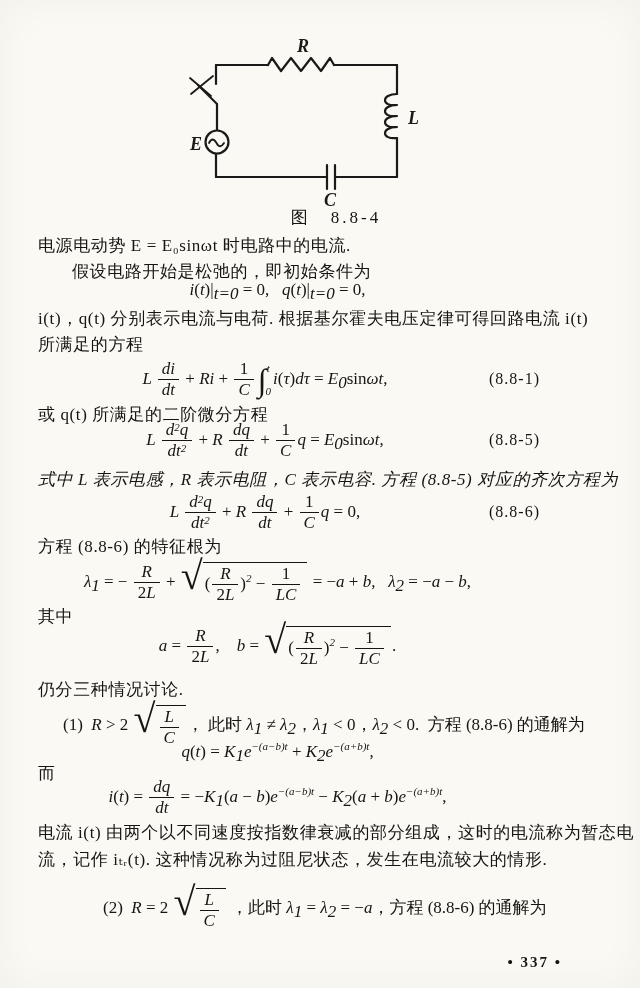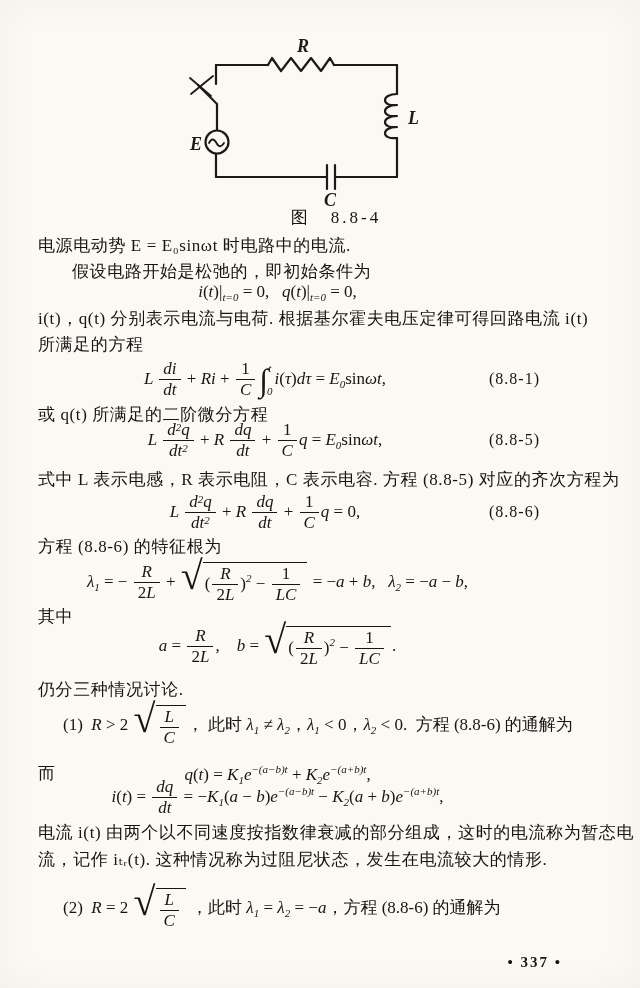--- a/index.html
+++ b/index.html
@@ -27,21 +27,21 @@
   .eq-row{position:absolute;left:40px;right:40px;display:flex;align-items:center;}
   .eq-math{flex:1;text-align:center;font-size:17px;white-space:pre;margin-right:110px;}
   .eq-row.no-label .eq-math{margin-right:85px;}
   .eq-label{position:absolute;right:60px;top:50%;transform:translateY(-50%);
     font-size:16px;letter-spacing:1px;}
   .case-row{position:absolute;left:63px;right:10px;display:flex;align-items:center;
     font-size:17px;white-space:pre;}
   .case-row .eq-math{text-align:left;margin-right:0;flex:1;}
   .mi{font-style:italic;}
   .mr{font-style:normal;}
-  .msub{font-size:11px;font-style:italic;vertical-align:-4px;letter-spacing:0;}
+  .msub{font-size:17px;font-style:italic;vertical-align:-4px;letter-spacing:0;}
   .msup{font-size:11px;font-style:italic;vertical-align:7px;letter-spacing:0;}
   .frac{display:inline-block;vertical-align:-11px;text-align:center;margin:0 2px;}
   .frac .num{display:block;padding:0 4px 1px;border-bottom:1.6px solid currentColor;line-height:1.05;}
   .frac .den{display:block;padding:1px 4px 0;line-height:1.05;}
   .frac .msup{vertical-align:4px;}
   .sqrt{display:inline-flex;align-items:flex-start;vertical-align:middle;margin:0 1px;}
   .sqrt .rad{font-style:normal;font-size:22px;line-height:1;transform:translateY(-2px);}
   .sqrt.tall .rad{font-size:40px;line-height:0.85;transform:translateY(-3px);}
   .sqrt .cnt{border-top:1.7px solid currentColor;padding:2px 5px 0 2px;white-space:pre;}
   .intg{display:inline-flex;align-items:center;margin:0 2px;vertical-align:middle;}
@@ -101,21 +101,21 @@
     <span class="eq-label">(8.8-1)</span>
   </div>
 
   <div class="para" style="top:404px;">或 q(t) 所满足的二阶微分方程</div>
 
   <div class="eq-row" style="top:417px;height:46px;">
     <span class="eq-math"><span class="mi">L </span><span class="frac"><span class="num"><span class="mi">d</span><span class="msup">2</span><span class="mi">q</span></span><span class="den"><span class="mi">dt</span><span class="msup">2</span></span></span><span class="mr"> + </span><span class="mi">R </span><span class="frac"><span class="num"><span class="mi">dq</span></span><span class="den"><span class="mi">dt</span></span></span><span class="mr"> + </span><span class="frac"><span class="num"><span class="mr">1</span></span><span class="den"><span class="mi">C</span></span></span><span class="mi">q</span><span class="mr"> = </span><span class="mi">E</span><span class="msub">0</span><span class="mr">sin</span><span class="mi">ωt</span><span class="mr">,</span></span>
     <span class="eq-label">(8.8-5)</span>
   </div>
 
-  <div class="para" style="top:469px;">式中 L 表示电感，R 表示电阻，C 表示电容.  方程 (8.8-5) 对应的齐次方程为</div>
+  <div class="para" style="top:469px;font-style:italic;">式中 L 表示电感，R 表示电阻，C 表示电容.  方程 (8.8-5) 对应的齐次方程为</div>
 
   <div class="eq-row" style="top:489px;height:46px;">
     <span class="eq-math"><span class="mi">L </span><span class="frac"><span class="num"><span class="mi">d</span><span class="msup">2</span><span class="mi">q</span></span><span class="den"><span class="mi">dt</span><span class="msup">2</span></span></span><span class="mr"> + </span><span class="mi">R </span><span class="frac"><span class="num"><span class="mi">dq</span></span><span class="den"><span class="mi">dt</span></span></span><span class="mr"> + </span><span class="frac"><span class="num"><span class="mr">1</span></span><span class="den"><span class="mi">C</span></span></span><span class="mi">q</span><span class="mr"> = 0,</span></span>
     <span class="eq-label">(8.8-6)</span>
   </div>
 
   <div class="para" style="top:536px;">方程 (8.8-6) 的特征根为</div>
 
   <div class="eq-row no-label" style="top:558px;height:50px;">
     <span class="eq-math"><span class="mi">λ</span><span class="msub">1</span><span class="mr"> = − </span><span class="frac"><span class="num"><span class="mi">R</span></span><span class="den"><span class="mr">2</span><span class="mi">L</span></span></span><span class="mr"> + </span><span class="sqrt tall"><span class="rad">√</span><span class="cnt"><span class="mr">(</span><span class="frac"><span class="num"><span class="mi">R</span></span><span class="den"><span class="mr">2</span><span class="mi">L</span></span></span><span class="mr">)</span><span class="msup">2</span><span class="mr"> − </span><span class="frac"><span class="num"><span class="mr">1</span></span><span class="den"><span class="mi">LC</span></span></span></span></span><span class="mr"> = −</span><span class="mi">a</span><span class="mr"> + </span><span class="mi">b</span><span class="mr">,   </span><span class="mi">λ</span><span class="msub">2</span><span class="mr"> = −</span><span class="mi">a</span><span class="mr"> − </span><span class="mi">b</span><span class="mr">,</span></span>
@@ -126,32 +126,32 @@
   <div class="eq-row no-label" style="top:622px;height:50px;">
     <span class="eq-math"><span class="mi">a</span><span class="mr"> = </span><span class="frac"><span class="num"><span class="mi">R</span></span><span class="den"><span class="mr">2</span><span class="mi">L</span></span></span><span class="mr">,    </span><span class="mi">b</span><span class="mr"> = </span><span class="sqrt tall"><span class="rad">√</span><span class="cnt"><span class="mr">(</span><span class="frac"><span class="num"><span class="mi">R</span></span><span class="den"><span class="mr">2</span><span class="mi">L</span></span></span><span class="mr">)</span><span class="msup">2</span><span class="mr"> − </span><span class="frac"><span class="num"><span class="mr">1</span></span><span class="den"><span class="mi">LC</span></span></span></span></span><span class="mr">.</span></span>
   </div>
 
   <div class="para" style="top:679px;">仍分三种情况讨论.</div>
 
   <div class="case-row" style="top:703px;height:46px;">
     <span class="eq-math"><span class="mr">(1)  </span><span class="mi">R</span><span class="mr"> &gt; 2 </span><span class="sqrt tall"><span class="rad">√</span><span class="cnt"><span class="frac"><span class="num"><span class="mi">L</span></span><span class="den"><span class="mi">C</span></span></span></span></span><span class="mr">， 此时 </span><span class="mi">λ</span><span class="msub">1</span><span class="mr"> ≠ </span><span class="mi">λ</span><span class="msub">2</span><span class="mr">，</span><span class="mi">λ</span><span class="msub">1</span><span class="mr"> &lt; 0，</span><span class="mi">λ</span><span class="msub">2</span><span class="mr"> &lt; 0.  方程 (8.8-6) 的通解为</span></span>
   </div>
 
-  <div class="eq-row no-label" style="top:740px;height:26px;margin-top:21px;">
+  <div class="eq-row no-label" style="top:740px;height:26px;">
     <span class="eq-math"><span class="mi">q</span><span class="mr">(</span><span class="mi">t</span><span class="mr">) = </span><span class="mi">K</span><span class="msub">1</span><span class="mi">e</span><span class="msup">−(a−b)t</span><span class="mr"> + </span><span class="mi">K</span><span class="msub">2</span><span class="mi">e</span><span class="msup">−(a+b)t</span><span class="mr">,</span></span>
   </div>
 
   <div class="para" style="top:763px;">而</div>
 
   <div class="eq-row no-label" style="top:775px;height:44px;">
     <span class="eq-math"><span class="mi">i</span><span class="mr">(</span><span class="mi">t</span><span class="mr">) = </span><span class="frac"><span class="num"><span class="mi">dq</span></span><span class="den"><span class="mi">dt</span></span></span><span class="mr"> = −</span><span class="mi">K</span><span class="msub">1</span><span class="mr">(</span><span class="mi">a</span><span class="mr"> − </span><span class="mi">b</span><span class="mr">)</span><span class="mi">e</span><span class="msup">−(a−b)t</span><span class="mr"> − </span><span class="mi">K</span><span class="msub">2</span><span class="mr">(</span><span class="mi">a</span><span class="mr"> + </span><span class="mi">b</span><span class="mr">)</span><span class="mi">e</span><span class="msup">−(a+b)t</span><span class="mr">,</span></span>
   </div>
 
   <div class="para" style="top:822px;">电流 i(t) 由两个以不同速度按指数律衰减的部分组成，这时的电流称为暂态电</div>
   <div class="para" style="top:849px;">流，记作 iₜᵣ(t).  这种情况称为过阻尼状态，发生在电流较大的情形.</div>
 
-  <div class="case-row" style="top:886px;height:46px;">
+  <div class="case-row" style="top:886px;height:46px;margin-left:40px;">
     <span class="eq-math"><span class="mr">(2)  </span><span class="mi">R</span><span class="mr"> = 2 </span><span class="sqrt tall"><span class="rad">√</span><span class="cnt"><span class="frac"><span class="num"><span class="mi">L</span></span><span class="den"><span class="mi">C</span></span></span></span></span><span class="mr"> ，此时 </span><span class="mi">λ</span><span class="msub">1</span><span class="mr"> = </span><span class="mi">λ</span><span class="msub">2</span><span class="mr"> = −</span><span class="mi">a</span><span class="mr">，方程 (8.8-6) 的通解为</span></span>
   </div>
 
 
   <div class="page-num">• 337 •</div>
 </div>
 
 </body></html>

